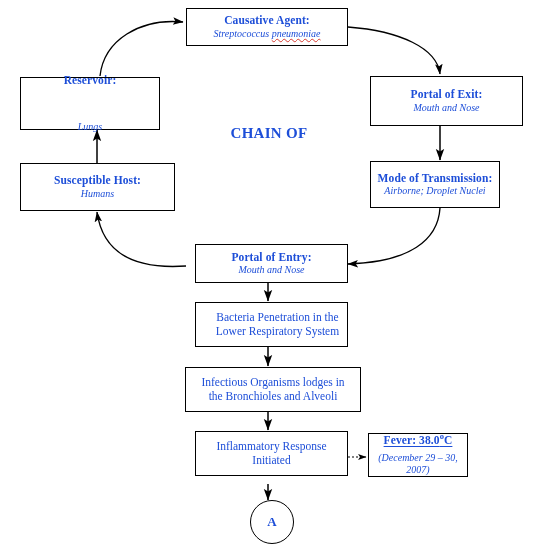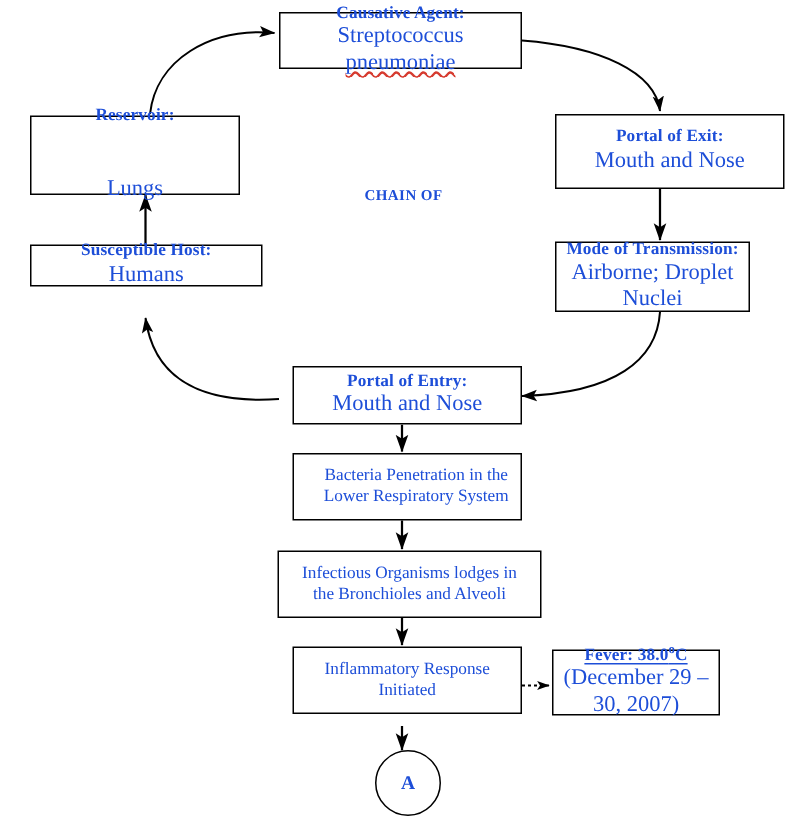--- a/index.html
+++ b/index.html
@@ -37,40 +37,41 @@
     line-height: 1.18;
     z-index: 2;
   }
   .node .ttl {
     font-weight: bold;
     font-size: 11.5px;
     letter-spacing: 0.1px;
   }
   .node .sub {
     font-weight: normal;
-    font-size: 15px;
+    font-size: 10px;
+    font-style: italic;
   }
   .node .ln {
     font-weight: normal;
     font-size: 11.5px;
     white-space: nowrap;
   }
   .misspelled {
     text-decoration: underline wavy #d63b2f;
     text-decoration-skip-ink: none;
     text-underline-offset: 1px;
   }
   #center-title {
     position: absolute;
     left: 178px;
     top: 124px;
     width: 182px;
     text-align: center;
     font-weight: bold;
-    font-size: 10px;
+    font-size: 15px;
     line-height: 1.32;
     letter-spacing: 0.3px;
     z-index: 2;
   }
   #node-fever .ttl {
     text-decoration: underline;
     text-underline-offset: 2px;
   }
   .circle-node {
     position: absolute;
@@ -137,21 +138,21 @@
   <div class="node" id="node-reservoir" style="left:20px; top:77px; width:140px; height:53px;gap:34px;">
     <div class="ttl">Reservoir:</div>
     <div class="sub">Lungs</div>
   </div>
 
   <div class="node" id="node-portal-of-exit" style="left:370px; top:76px; width:153px; height:50px;">
     <div class="ttl">Portal of Exit:</div>
     <div class="sub">Mouth and Nose</div>
   </div>
 
-  <div class="node" id="node-susceptible-host" style="left:20px; top:163px; width:155px; height:28px;">
+  <div class="node" id="node-susceptible-host" style="left:20px; top:163px; width:155px; height:48px;">
     <div class="ttl">Susceptible Host:</div>
     <div class="sub">Humans</div>
   </div>
 
   <div class="node" id="node-mode-of-transmission" style="left:370px; top:161px; width:130px; height:47px;">
     <div class="ttl">Mode of Transmission:</div>
     <div class="sub">Airborne; Droplet Nuclei</div>
   </div>
 
   <div class="node" id="node-portal-of-entry" style="left:195px; top:244px; width:153px; height:39px;">
@@ -167,21 +168,21 @@
   <div class="node" id="node-inflammatory-response" style="left:195px; top:431px; width:153px; height:45px;">
     <div class="ln">Inflammatory Response</div>
     <div class="ln">Initiated</div>
   </div>
 
   <div class="node" id="node-infectious-organisms" style="left:185px; top:367px; width:176px; height:45px;">
     <div class="ln">Infectious Organisms lodges in</div>
     <div class="ln">the Bronchioles and Alveoli</div>
   </div>
 
-  <div class="node" id="node-fever" style="left:368px; top:433px; width:112px; height:44px;">
+  <div class="node" id="node-fever" style="left:368px; top:433px; width:100px; height:44px;justify-content:space-between;">
     <div class="ttl"><span>Fever: 38.0</span><span class="deg">o</span><span>C</span></div>
     <div class="sub">(December 29 – 30, 2007)</div>
   </div>
 
   <div class="circle-node" id="node-connector-a" style="left:250px; top:500px; width:44px; height:44px;">
     <span>A</span>
   </div>
 
   <div id="center-title">
     <div>CHAIN OF</div>

